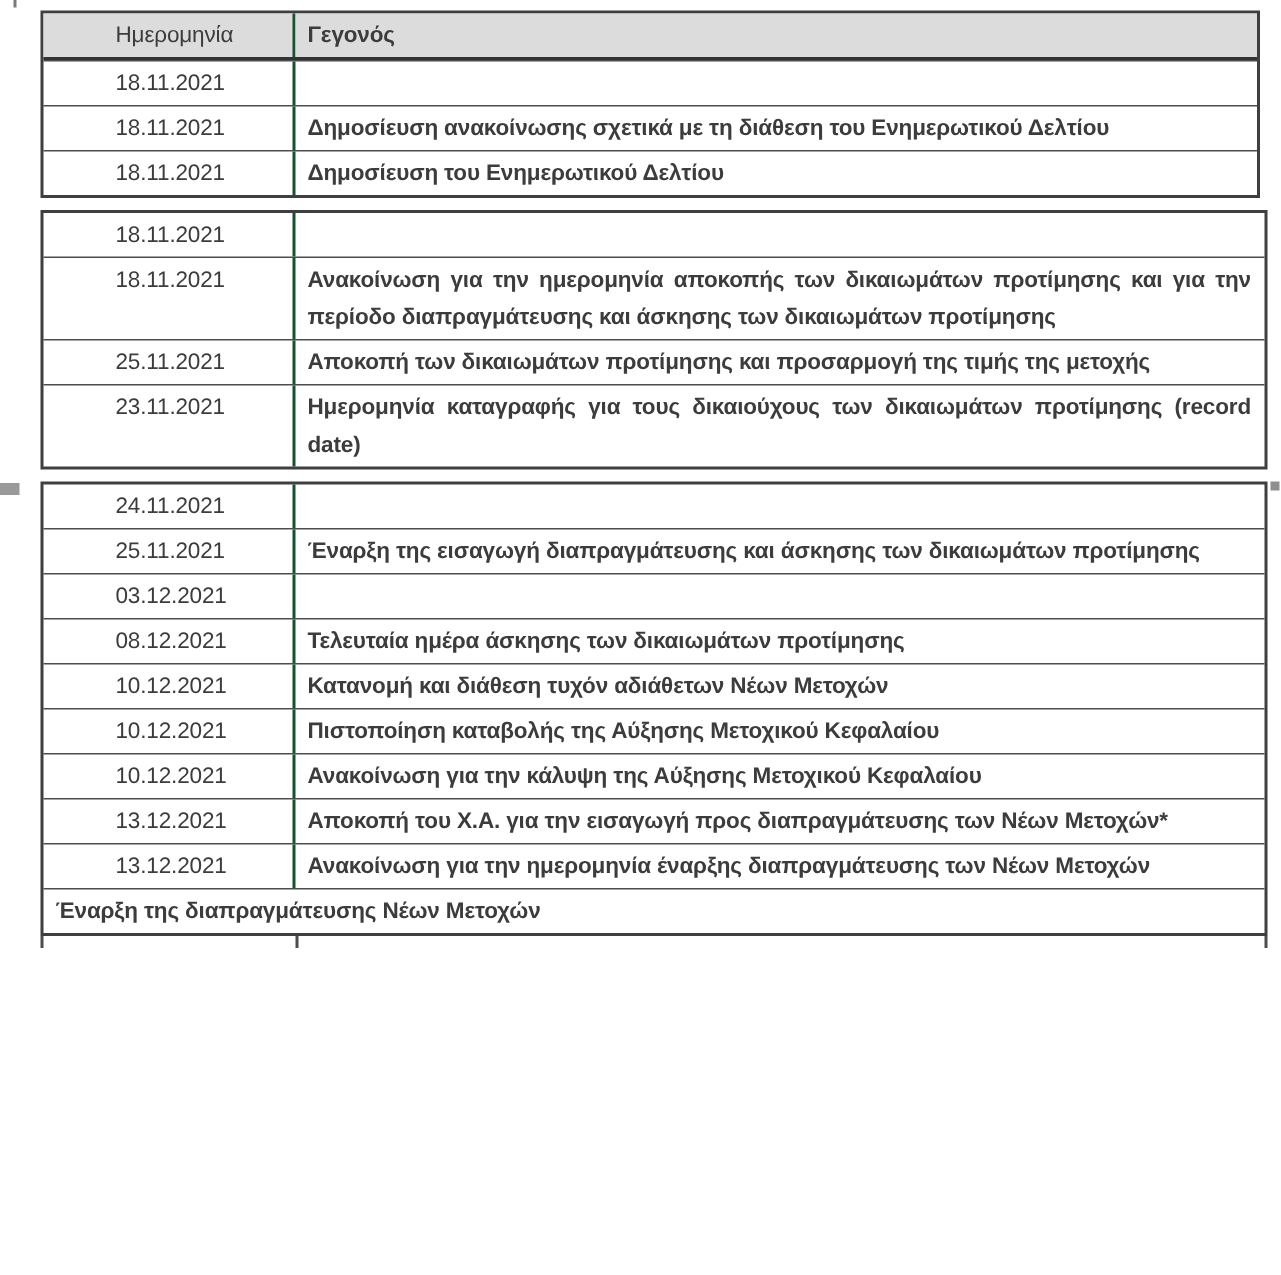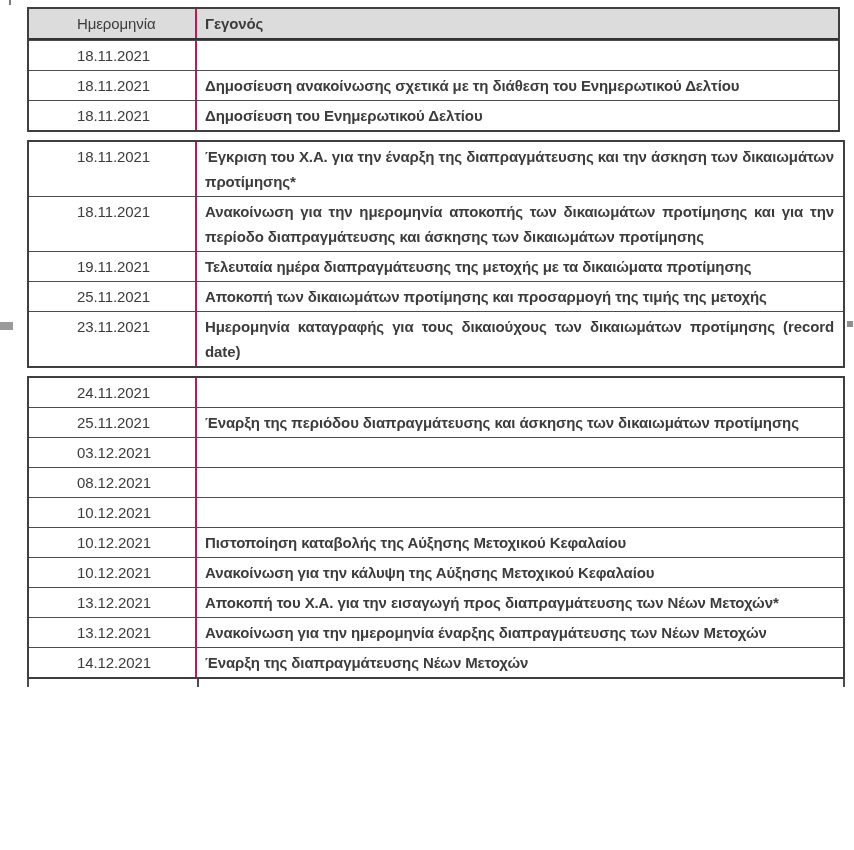--- a/index.html
+++ b/index.html
@@ -15,21 +15,21 @@
   .tbl-1{margin-top:7px;width:813px;}
   .tbl-2,.tbl-3{margin-top:8px;width:818px;}
   .tr{display:flex;align-items:stretch;}
   .tr + .tr{border-top:1.5px solid #4d4d4d;}
   .td{
     box-sizing:border-box;
     padding:2px 9px 2px 8px;
     font-size:15px;line-height:25px;letter-spacing:-0.1px;
     color:#3c3c3c;
   }
-  .date{flex:0 0 168px;width:168px;border-right:2px solid #be185d;padding-left:48px;}
+  .date{flex:0 0 168px;width:168px;border-right:2px solid #14532d;padding-left:48px;}
   .event{flex:1 1 auto;text-align:justify;font-weight:bold;}
   .thead .td{background:#dcdcdc;}
   .thead{border-bottom:2px solid #333;}
   .stub{
     box-sizing:border-box;margin-left:27px;width:818px;height:8px;
     border-left:2px solid #4d4d4d;border-right:2px solid #4d4d4d;
     position:relative;
   }
   .stub-divider{position:absolute;left:168px;top:0;width:2px;height:8px;background:#4d4d4d;}
   .top-notch{position:absolute;left:9px;top:0;width:2px;height:5px;background:#7a7a7a;}
@@ -59,75 +59,71 @@
     </div>
     <div class="tr">
       <div class="td date">18.11.2021</div>
       <div class="td event">Δημοσίευση του Ενημερωτικού Δελτίου</div>
     </div>
   </div>
 
   <div class="tbl tbl-2">
     <div class="tr">
       <div class="td date">18.11.2021</div>
-      <div class="td event">Έγκριση του Χ.Α. για την έναρξη της διαπραγμάτευσης και την άσκηση των δικαιωμάτων προτίμησης*</div>
     </div>
     <div class="tr">
       <div class="td date">18.11.2021</div>
       <div class="td event">Ανακοίνωση για την ημερομηνία αποκοπής των δικαιωμάτων προτίμησης και για την περίοδο διαπραγμάτευσης και άσκησης των δικαιωμάτων προτίμησης</div>
-    </div>
-    <div class="tr">
-      <div class="td date">19.11.2021</div>
-      <div class="td event">Τελευταία ημέρα διαπραγμάτευσης της μετοχής με τα δικαιώματα προτίμησης</div>
     </div>
     <div class="tr">
       <div class="td date">25.11.2021</div>
       <div class="td event">Αποκοπή των δικαιωμάτων προτίμησης και προσαρμογή της τιμής της μετοχής</div>
     </div>
     <div class="tr">
       <div class="td date">23.11.2021</div>
       <div class="td event">Ημερομηνία καταγραφής για τους δικαιούχους των δικαιωμάτων προτίμησης (record date)</div>
     </div>
   </div>
 
   <div class="tbl tbl-3">
     <div class="tr">
       <div class="td date">24.11.2021</div>
     </div>
     <div class="tr">
       <div class="td date">25.11.2021</div>
-      <div class="td event">Έναρξη της περιόδου διαπραγμάτευσης και άσκησης των δικαιωμάτων προτίμησης</div>
+      <div class="td event">Έναρξη της εισαγωγή διαπραγμάτευσης και άσκησης των δικαιωμάτων προτίμησης</div>
     </div>
     <div class="tr">
       <div class="td date">03.12.2021</div>
     </div>
     <div class="tr">
       <div class="td date">08.12.2021</div>
+      <div class="td event">Τελευταία ημέρα άσκησης των δικαιωμάτων προτίμησης</div>
     </div>
     <div class="tr">
       <div class="td date">10.12.2021</div>
+      <div class="td event">Κατανομή και διάθεση τυχόν αδιάθετων Νέων Μετοχών</div>
     </div>
     <div class="tr">
       <div class="td date">10.12.2021</div>
       <div class="td event">Πιστοποίηση καταβολής της Αύξησης Μετοχικού Κεφαλαίου</div>
     </div>
     <div class="tr">
       <div class="td date">10.12.2021</div>
       <div class="td event">Ανακοίνωση για την κάλυψη της Αύξησης Μετοχικού Κεφαλαίου</div>
     </div>
     <div class="tr">
       <div class="td date">13.12.2021</div>
       <div class="td event">Αποκοπή του Χ.Α. για την εισαγωγή προς διαπραγμάτευσης των Νέων Μετοχών*</div>
     </div>
     <div class="tr">
       <div class="td date">13.12.2021</div>
       <div class="td event">Ανακοίνωση για την ημερομηνία έναρξης διαπραγμάτευσης των Νέων Μετοχών</div>
     </div>
     <div class="tr">
-      <div class="td date">14.12.2021</div>
       <div class="td event">Έναρξη της διαπραγμάτευσης Νέων Μετοχών</div>
     </div>
   </div>
 
   <div class="stub">
     <div class="stub-divider"></div>
   </div>
 
 </div>
 

